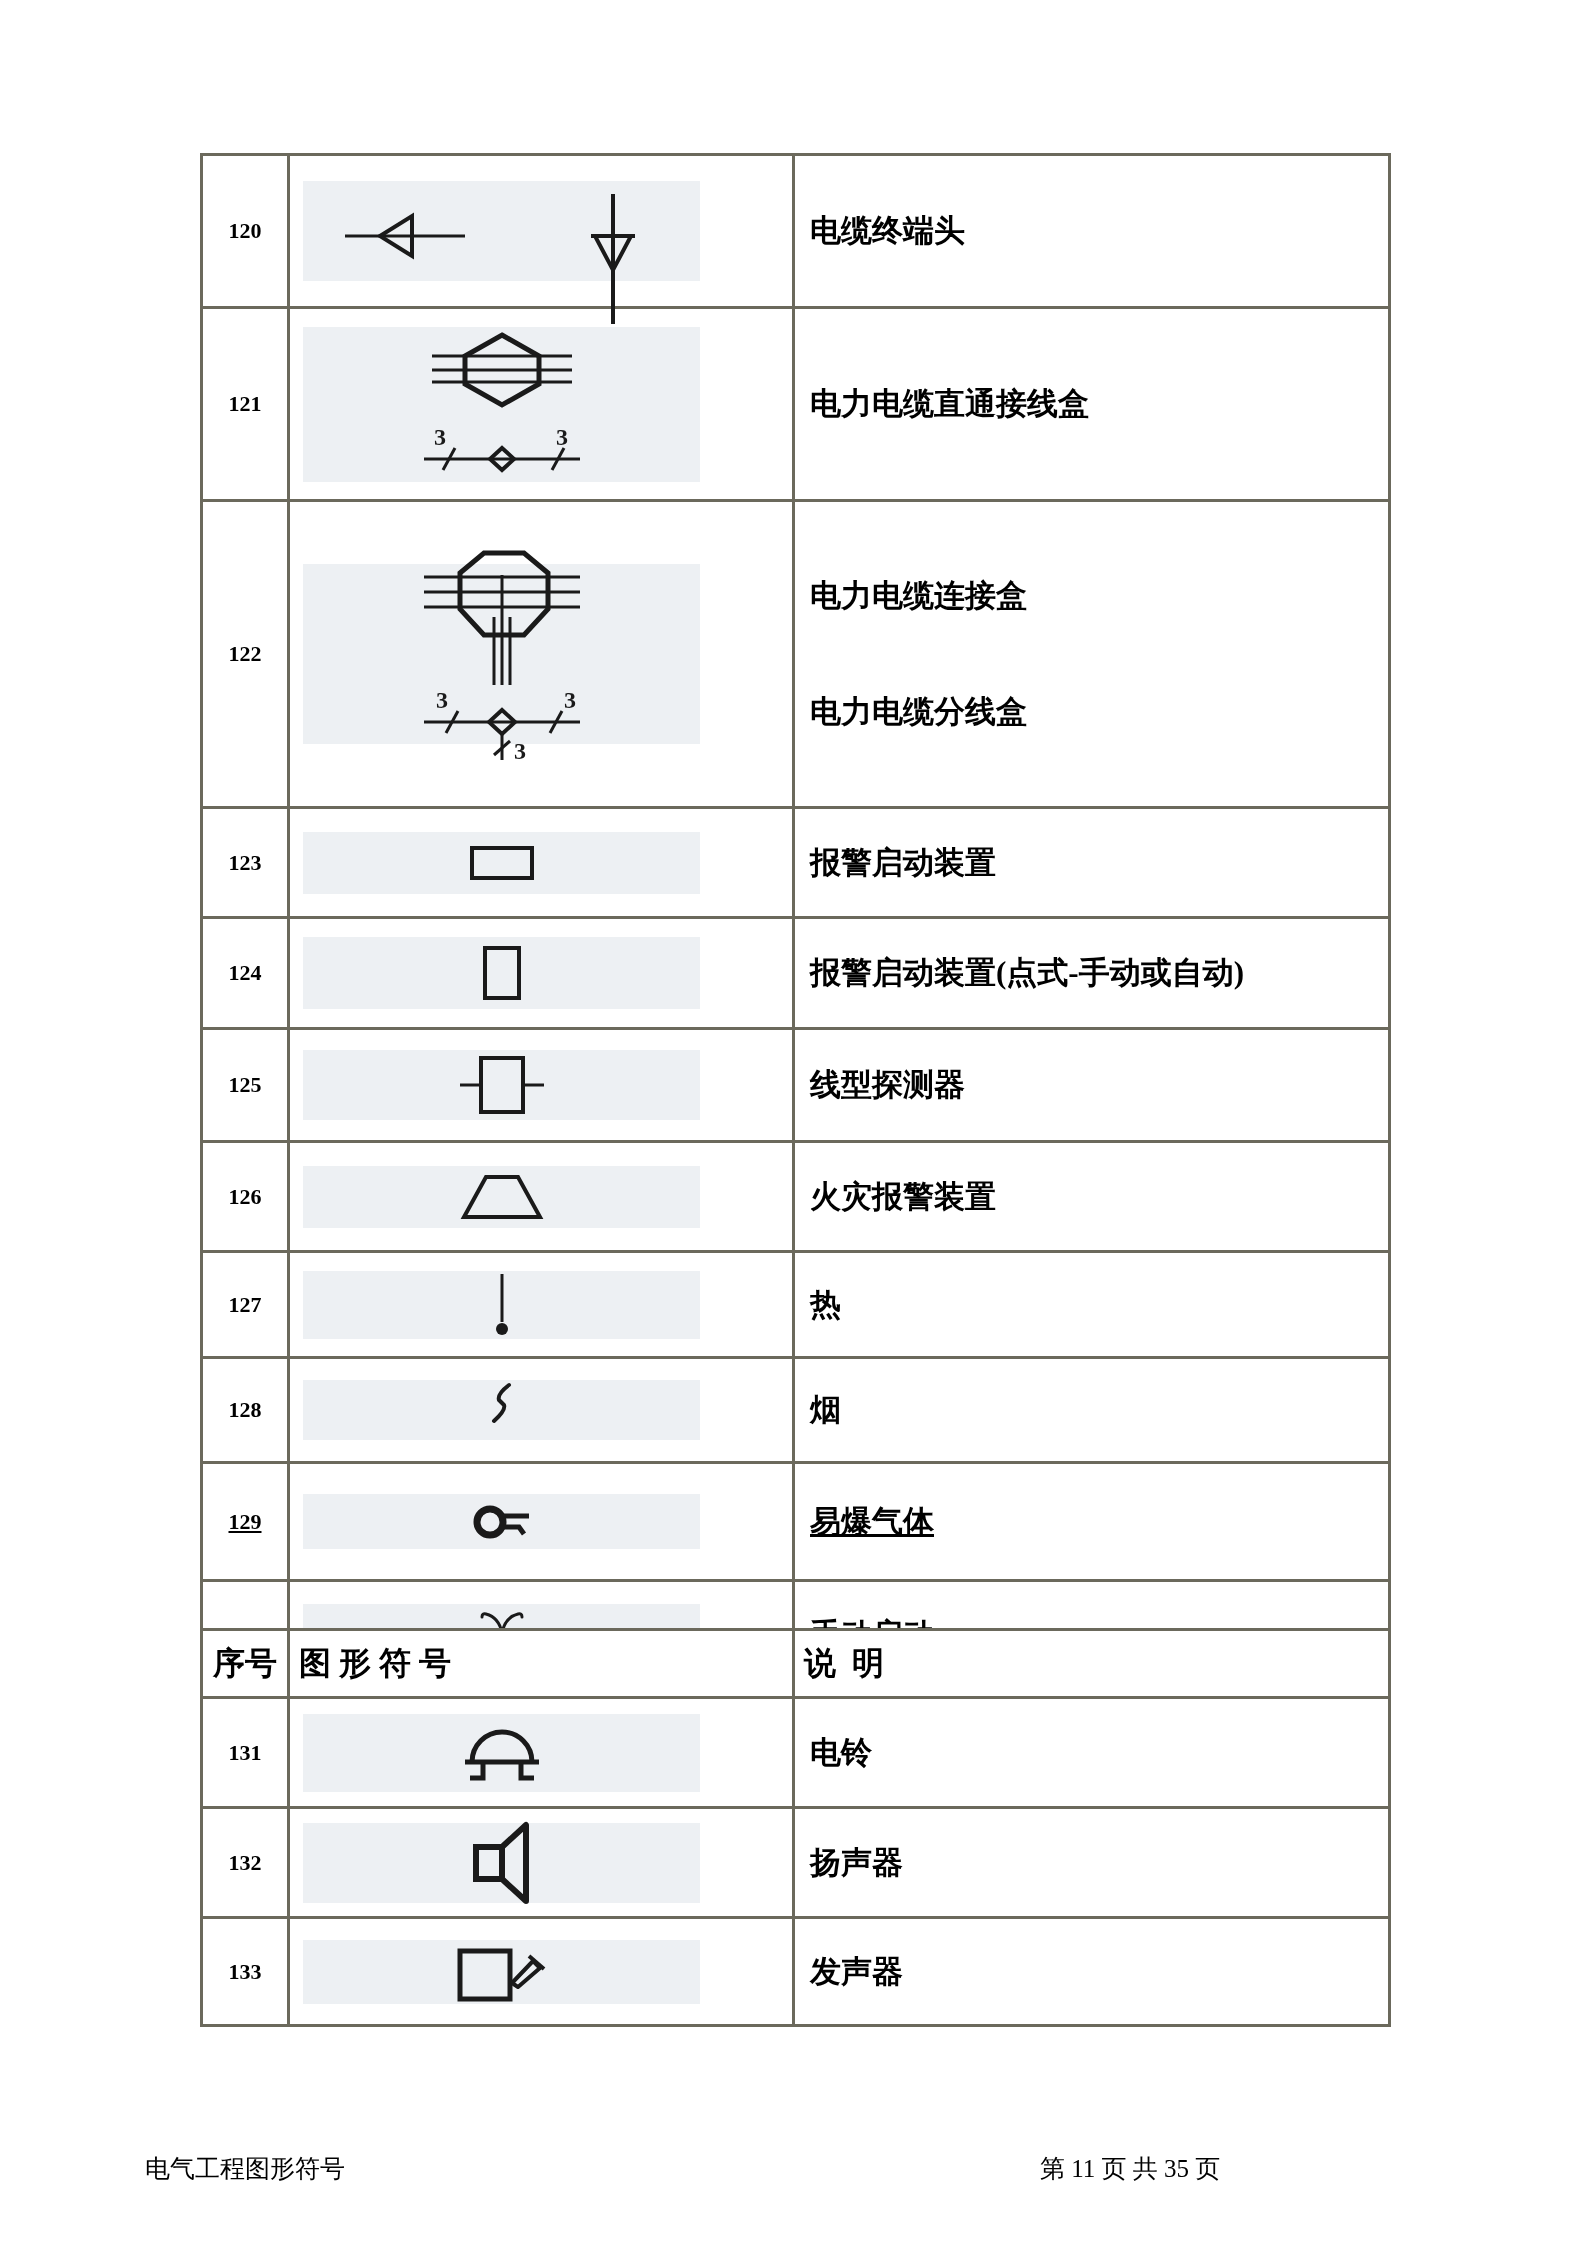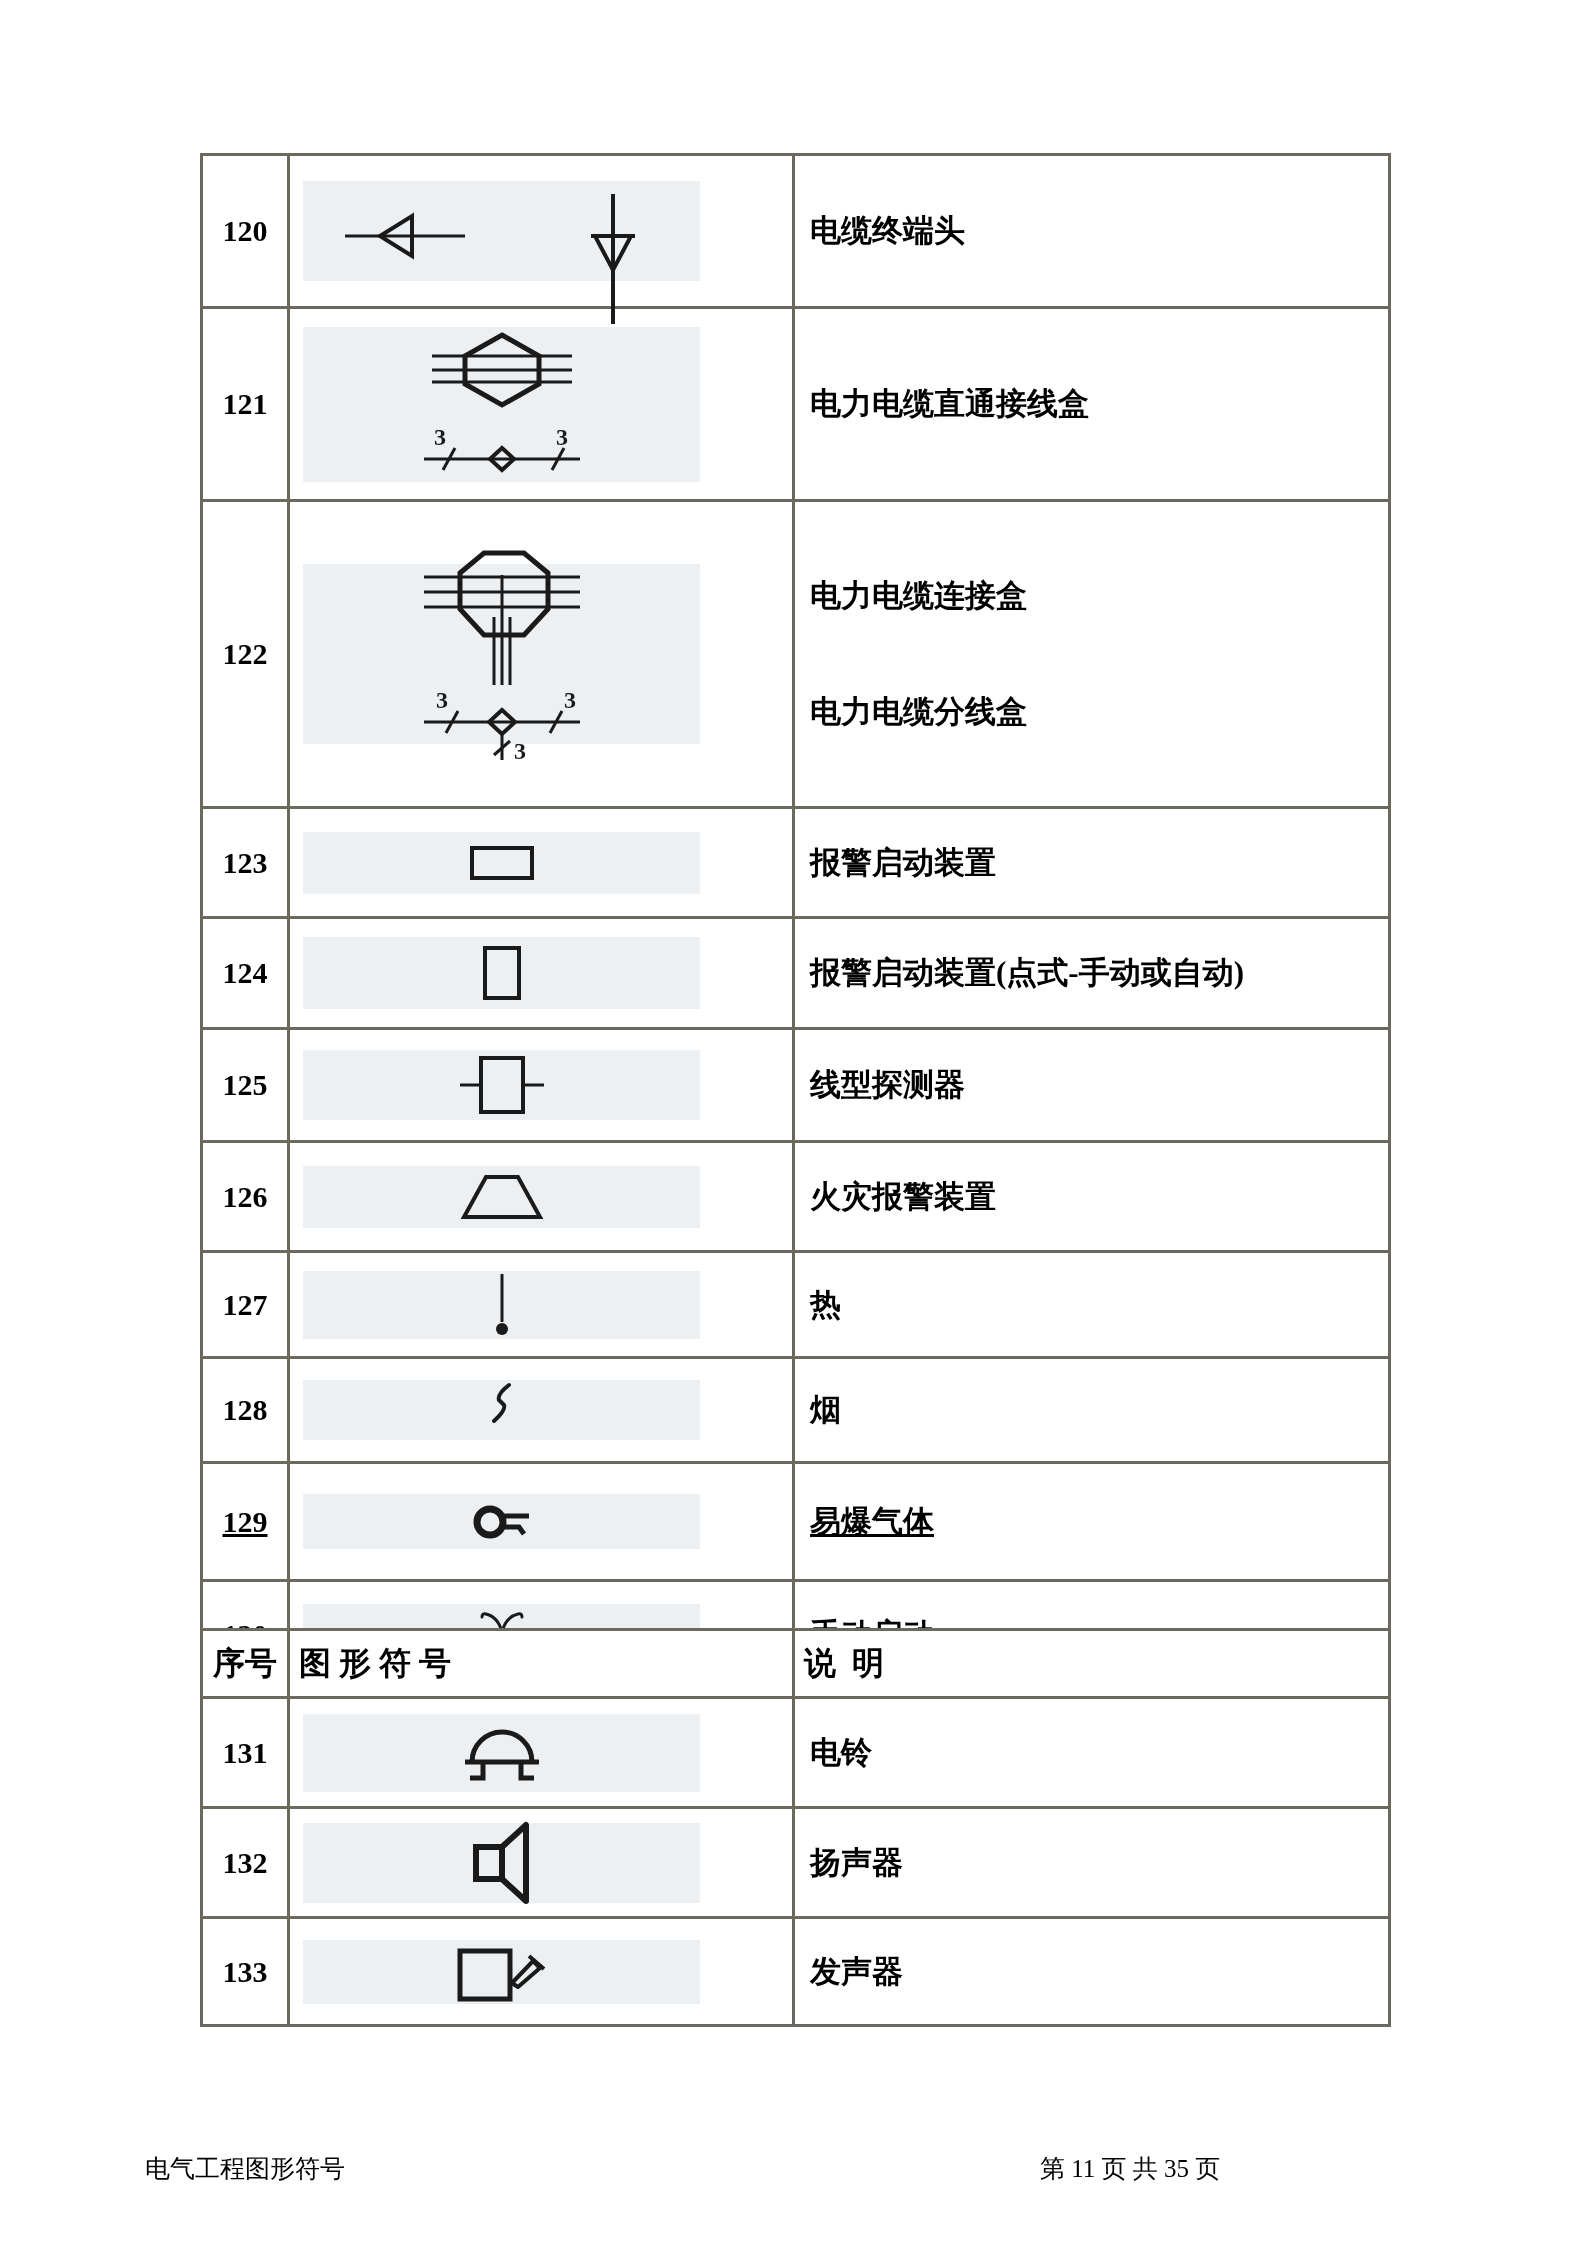--- a/index.html
+++ b/index.html
@@ -8,21 +8,21 @@
     font-family:"Liberation Serif","DejaVu Serif",serif;color:#000;
   }
   .page{position:absolute;inset:0;}
 
   table.sym{position:absolute;border-collapse:collapse;table-layout:fixed;}
   .t1{left:200px;top:153px;width:1188px;}
   .t2{left:200px;top:1628px;width:1188px;}
   col.c1{width:87px;} col.c2{width:505px;} col.c3{width:596px;}
 
   td{border:3px solid #6b695c;padding:0;vertical-align:middle;background:#fff;}
-  td.num{text-align:center;font-weight:bold;font-size:30px;}
+  td.num{text-align:center;font-weight:bold;font-size:22px;}
   td.desc{font-weight:bold;font-size:31px;padding-left:15px;white-space:pre;}
   td.hdr-num{text-align:center;font-weight:bold;font-size:32px;white-space:pre;}
   td.hdr{font-weight:bold;font-size:32px;padding-left:9px;white-space:pre;}
   .desc .line{line-height:1.42;}
 
   tr.h150>td{height:150px;} tr.h190>td{height:190px;} tr.h107>td{height:107px;}
   tr.h108>td{height:108px;} tr.h110>td{height:110px;} tr.h103>td{height:103px;}
   tr.h102>td{height:102px;} tr.h115>td{height:115px;text-decoration:underline;} tr.h105>td{height:105px;}
   tr.h65>td{height:65px;}
 

